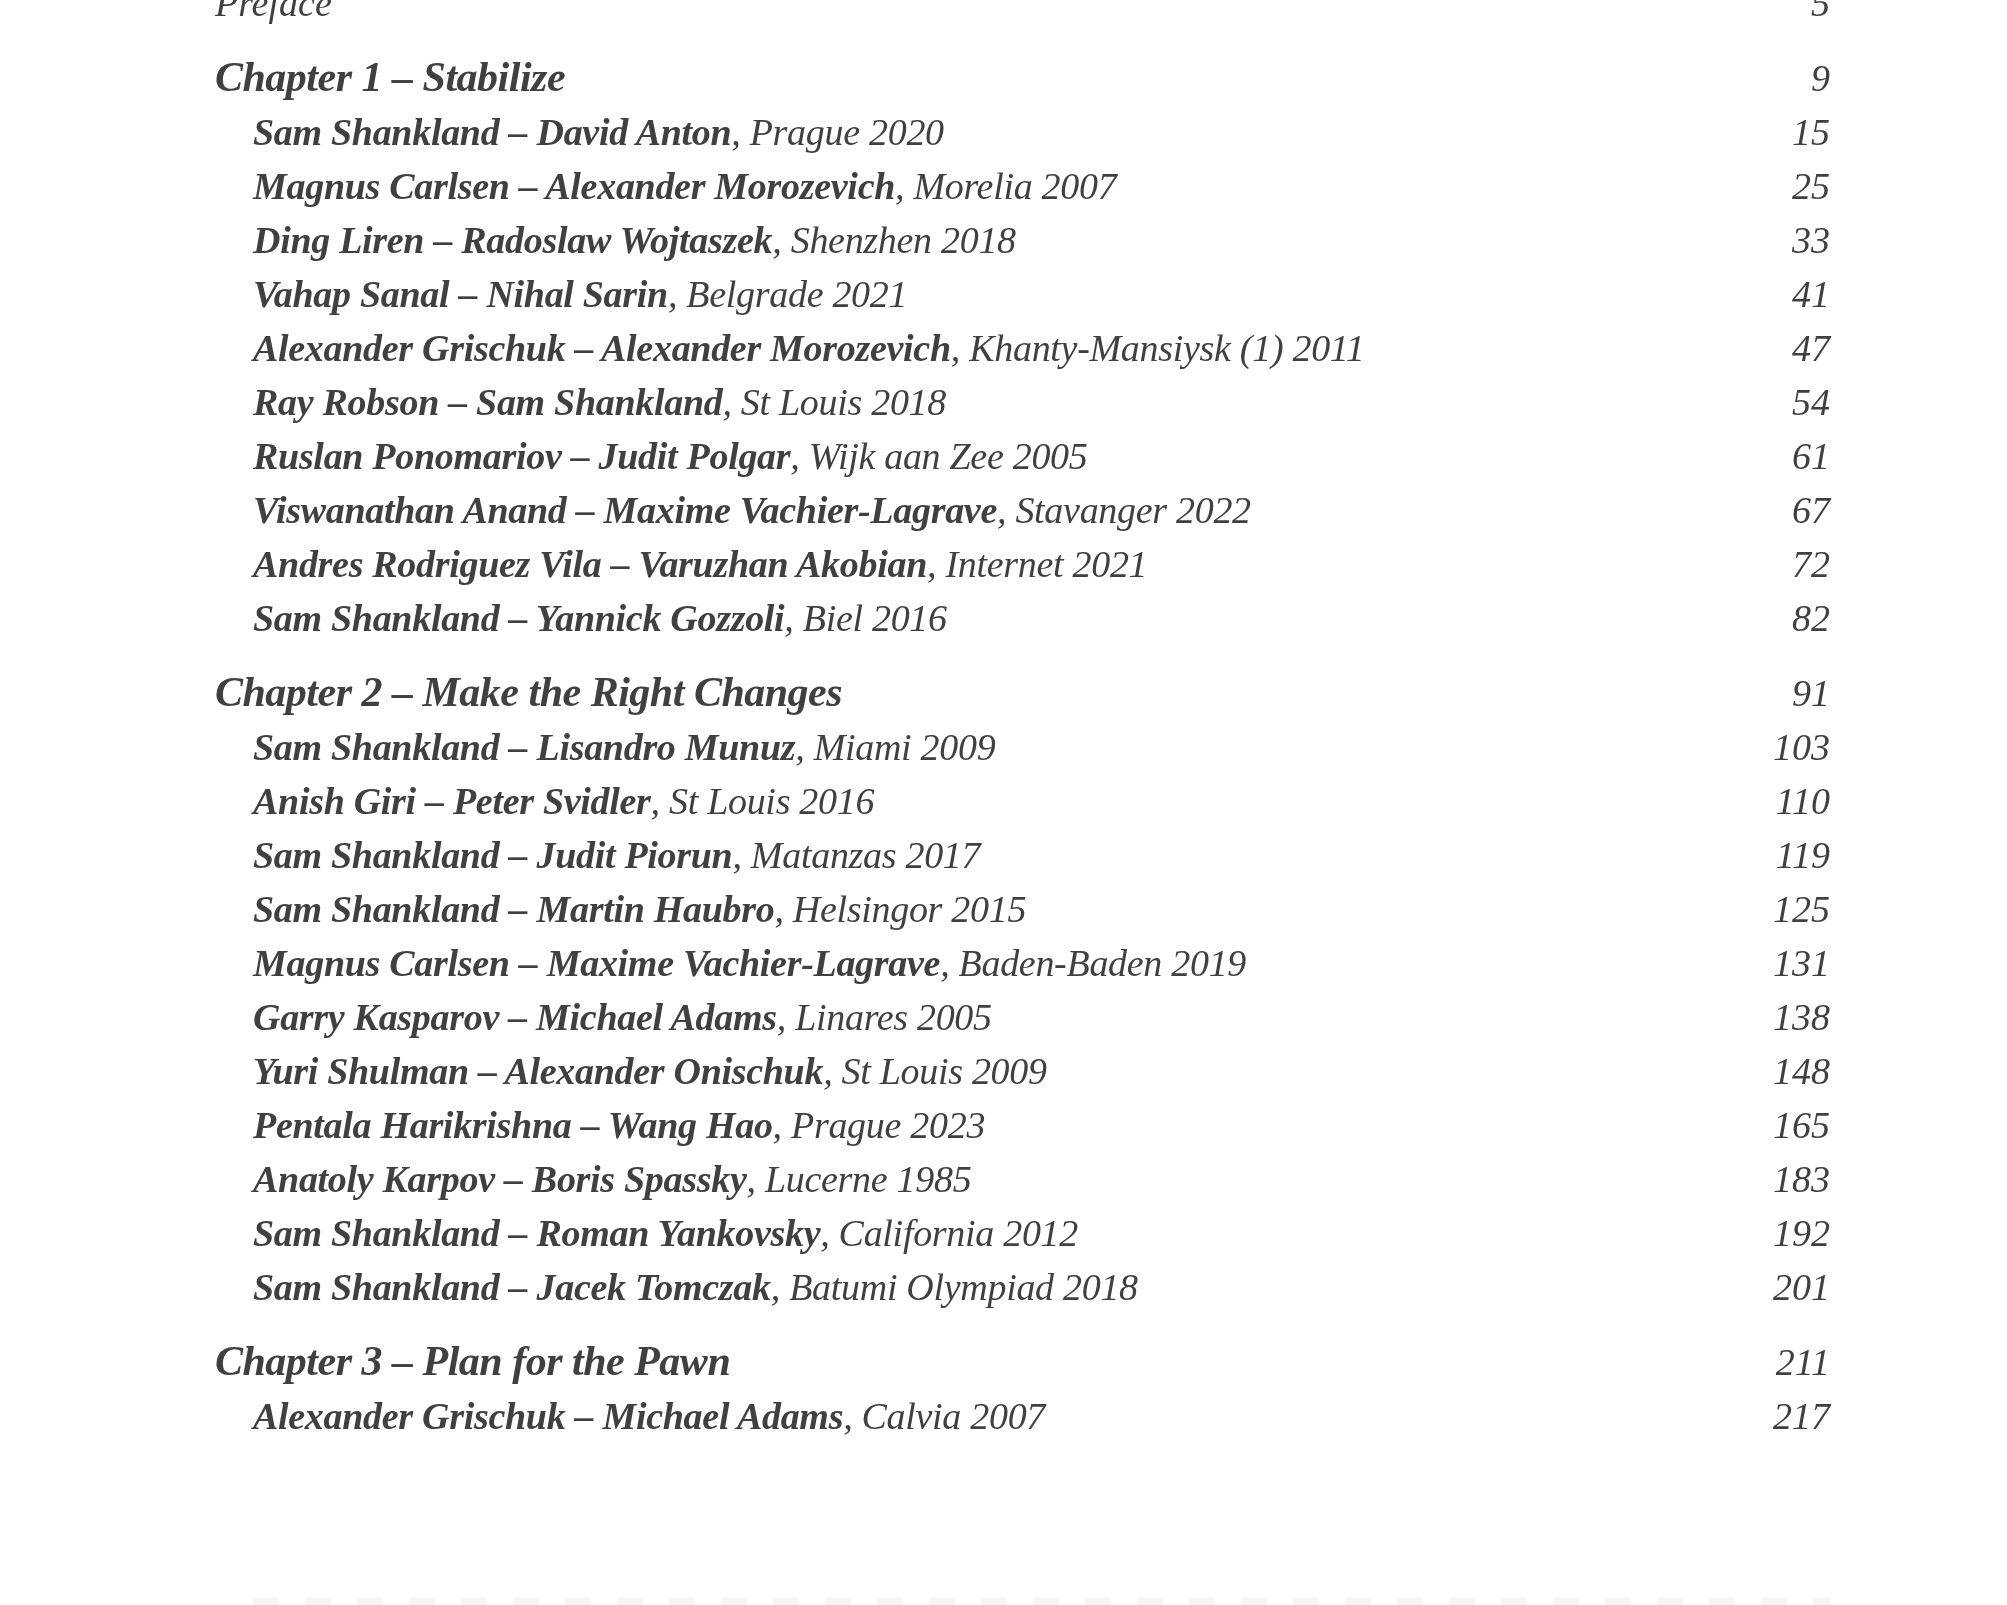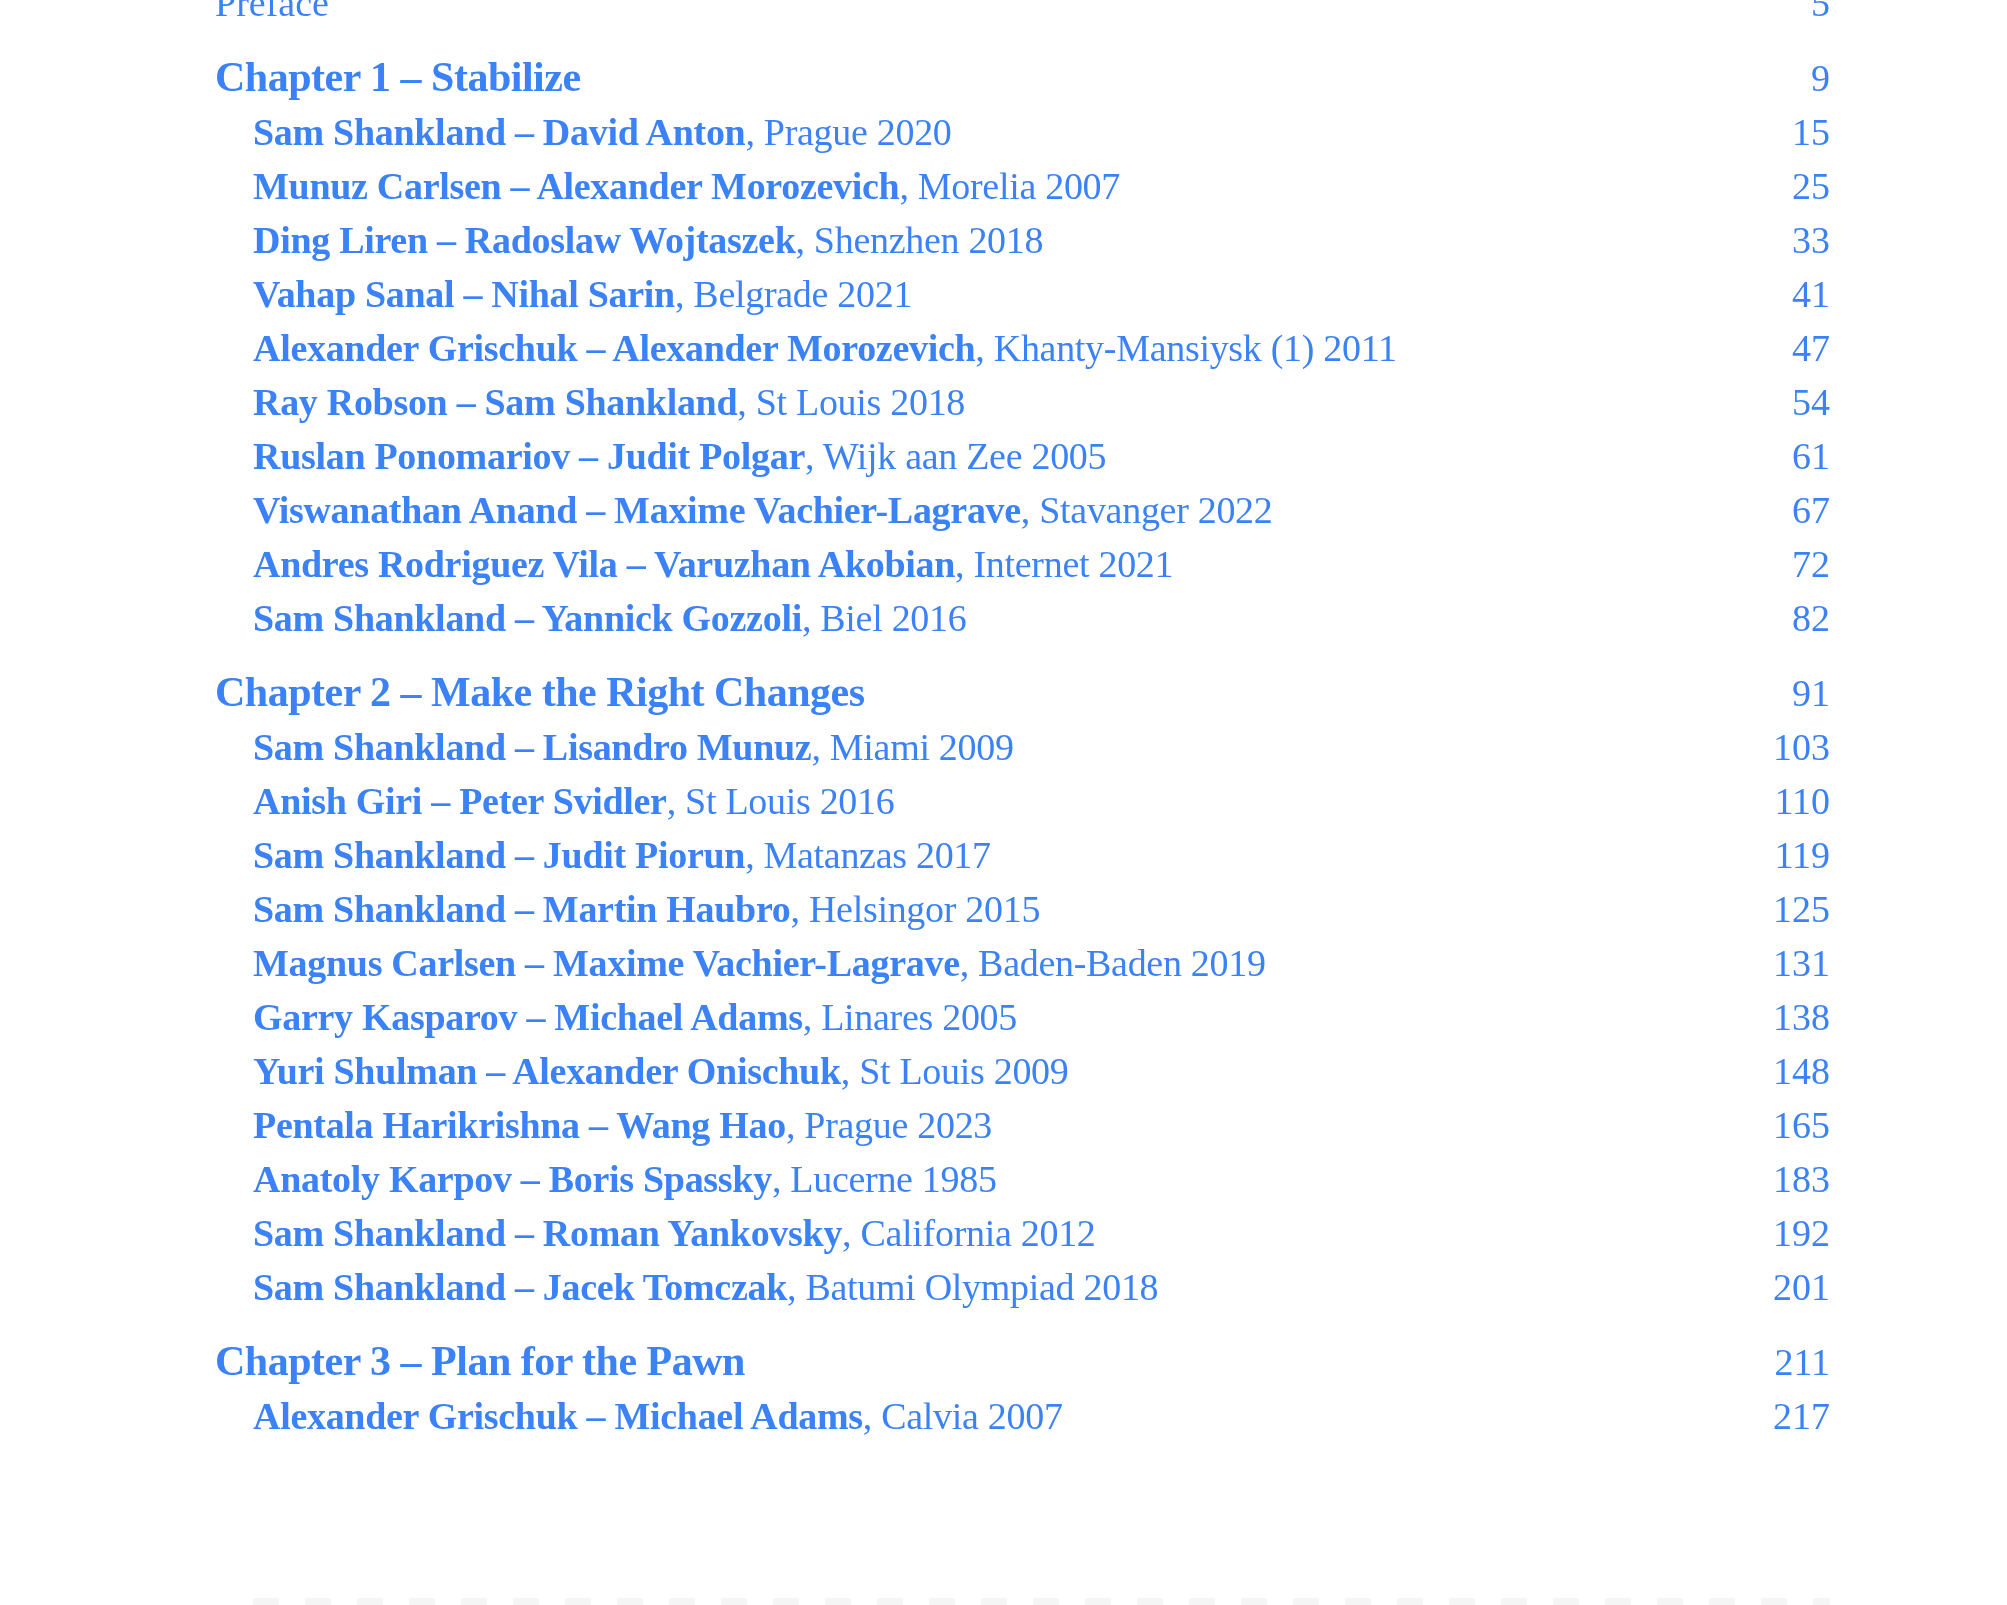--- a/index.html
+++ b/index.html
@@ -7,21 +7,22 @@
     padding: 0;
     background: #ffffff;
   }
   #toc-page {
     position: relative;
     width: 2007px;
     height: 1605px;
     background: #ffffff;
     overflow: hidden;
     font-family: "Liberation Serif", "DejaVu Serif", serif;
-    color: #3b82f6;
+    color: #404040;
+    font-style: italic;
   }
   #toc-content {
     margin-left: 215px;
     margin-right: 177px; 
   }
   .row {
     display: flex;
     align-items: baseline;
     line-height: 54px;
     white-space: nowrap;
@@ -81,21 +82,21 @@
           <span class="fill"></span>
           <span class="pagenum">9</span>
         </div>
         <div class="row game-row">
           <span class="players">Sam Shankland – David Anton</span>
           <span class="event">, Prague 2020</span>
           <span class="fill"></span>
           <span class="pagenum">15</span>
         </div>
         <div class="row game-row">
-          <span class="players">Munuz Carlsen – Alexander Morozevich</span>
+          <span class="players">Magnus Carlsen – Alexander Morozevich</span>
           <span class="event">, Morelia 2007</span>
           <span class="fill"></span>
           <span class="pagenum">25</span>
         </div>
         <div class="row game-row">
           <span class="players">Ding Liren – Radoslaw Wojtaszek</span>
           <span class="event">, Shenzhen 2018</span>
           <span class="fill"></span>
           <span class="pagenum">33</span>
         </div>

